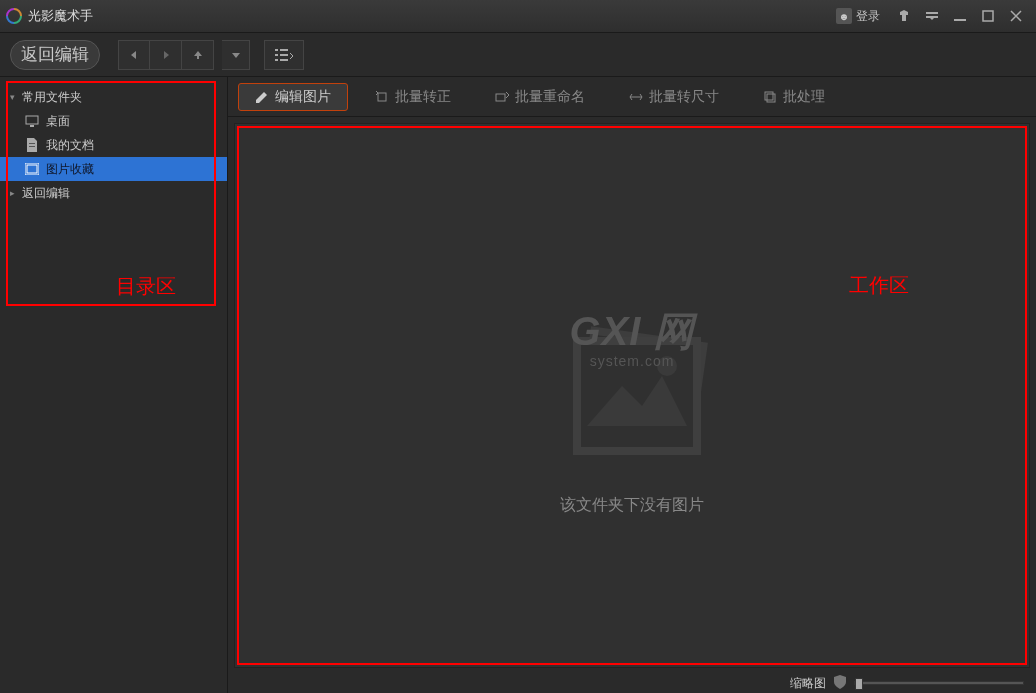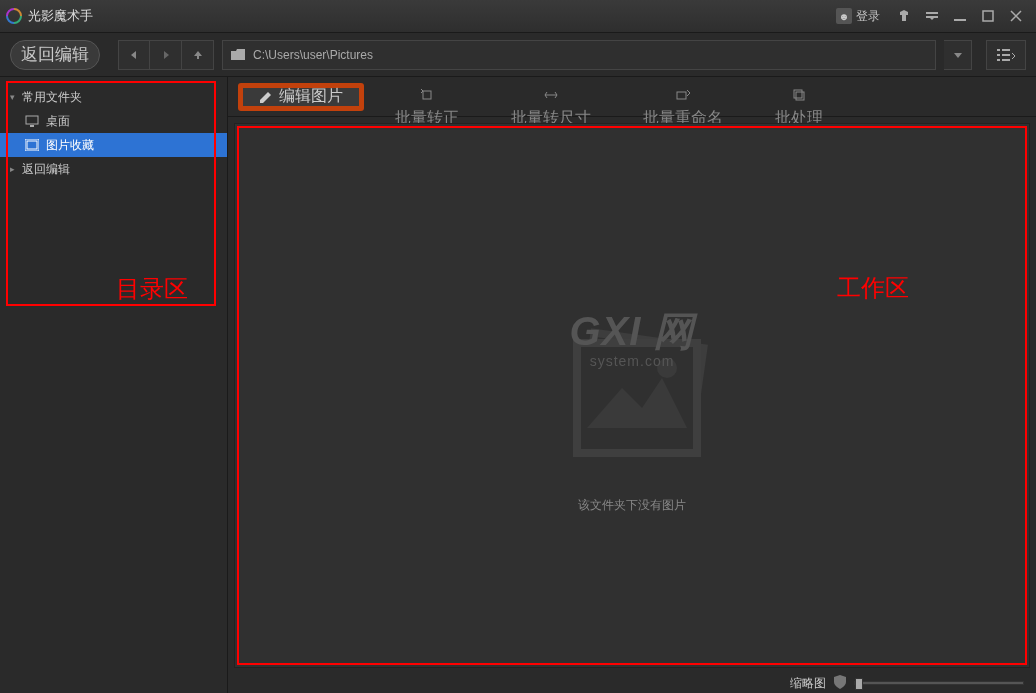--- a/index.html
+++ b/index.html
@@ -163,21 +163,21 @@
       align-items: center;
       height: 24px;
       padding-left: 10px;
       color: #ccc;
       cursor: pointer;
       font-size: 12px;
     }
     .tree-row.lvl2 { padding-left: 24px; }
     .tree-row.selected {
       background: #2d73d4;
-      color: #ffffff;
+      color: #0f172a;
     }
     .tree-caret {
       width: 10px;
       display:inline-block;
       margin-right:2px;
       font-size:9px;
       color:#888;
     }
     .tree-ico {
       width:16px;height:16px;margin-right:6px;
@@ -195,34 +195,33 @@
       display: flex;
       align-items: center;
       padding: 0 10px;
       gap: 10px;
       border-bottom: 1px solid #1a1a1a;
     }
     .act-btn {
       height: 28px;
       padding: 0 16px;
       background: #3a3a3a;
-      border: 5px solid #c2410c;
+      border: 1px solid #c2410c;
       border-radius: 3px;
       display: flex;
       align-items: center;
       gap: 6px;
       color: #ccc;
       cursor: pointer;
-      font-size: 16px;
+      font-size: 14px;
     }
     .act-btn.alt {
       background: transparent;
       border-color: transparent;
       color: #888;
-      flex-direction: column;
     }
     .act-btn .ico {
       display:flex;
     }
     .work-area {
       flex: 1;
       position: relative;
       margin: 6px 6px 0 6px;
       background: #303030;
       border:1px solid #222;
@@ -248,21 +247,21 @@
     .watermark .small {
       font-size: 14px;
       letter-spacing: 1px;
       margin-top:-6px;
     }
     .empty-pic {
       margin-top: 40px;
     }
     .empty-text {
       color: #888;
-      font-size: 12px;
+      font-size: 16px;
       margin-top: 16px;
     }
     .statusbar {
       height: 30px;
       display: flex;
       align-items: center;
       justify-content: flex-end;
       padding: 0 12px;
       color: #ccc;
       font-size: 12px;
@@ -289,21 +288,21 @@
     }
     
     .annot {
       position: absolute;
       border: 2px solid red;
       pointer-events: none;
     }
     .annot-label {
       position: absolute;
       color: red;
-      font-size: 24px;
+      font-size: 20px;
       font-family: SimSun, serif;
       pointer-events: none;
     }
   </style>
 </head>
 <body>
 
 <div class="titlebar">
   <span class="app-logo">
     <svg width="16" height="16" viewBox="0 0 16 16">
@@ -365,28 +364,20 @@
       <svg width="10" height="10" viewBox="0 0 10 10">
           <path d="M3 1 L8 5 L3 9 Z" fill="#666"></path>
         </svg>
     </div>
     <div class="nav-btn">
       <svg width="10" height="10" viewBox="0 0 10 10">
           <path d="M5 1 L9 6 L6 6 L6 9 L4 9 L4 6 L1 6 Z" fill="#888"></path>
         </svg>
     </div>
   </div>
-  <div class="path-bar">
-    <span class="folder-ico">
-      <svg width="14" height="12" viewBox="0 0 14 12">
-          <path d="M0 2 L5 2 L6 0 L14 0 L14 11 L0 11 Z" fill="#aaa"></path>
-        </svg>
-    </span>
-    <span>C:\Users\user\Pictures</span>
-  </div>
   <div class="path-drop">
     <svg width="10" height="10" viewBox="0 0 10 10">
         <path d="M1 3 L5 8 L9 3 Z" fill="#888"></path>
       </svg>
   </div>
   <div class="view-btn">
     <svg width="18" height="14" viewBox="0 0 18 14">
       <rect x="0" y="1" width="3" height="2" fill="#aaa"></rect>
         <rect x="5" y="1" width="8" height="2" fill="#aaa"></rect>
       <rect x="0" y="6" width="3" height="2" fill="#aaa"></rect>
@@ -408,20 +399,30 @@
       </div>
       <div class="tree-row lvl2">
         <span class="tree-ico">
           <svg width="14" height="12" viewBox="0 0 14 12">
               <rect x="1" y="1" width="12" height="8" fill="none" stroke="#aaa"></rect>
               <rect x="5" y="10" width="4" height="2" fill="#aaa"></rect>
             </svg>
         </span>
         <span>桌面</span>
       </div>
+      <div class="tree-row lvl2">
+        <span class="tree-ico">
+          <svg width="12" height="14" viewBox="0 0 12 14">
+              <path d="M1 0 L8 0 L11 3 L11 14 L1 14 Z" fill="#aaa"></path>
+              <rect x="3" y="5" width="6" height="1" fill="#555"></rect>
+              <rect x="3" y="8" width="6" height="1" fill="#555"></rect>
+            </svg>
+        </span>
+        <span>我的文档</span>
+      </div>
       <div class="tree-row lvl2 selected">
         <span class="tree-ico">
           <svg width="14" height="12" viewBox="0 0 14 12">
               <rect x="0" y="0" width="14" height="12" fill="none" stroke="#fff"></rect>
               <rect x="2" y="2" width="10" height="8" fill="none" stroke="#fff"></rect>
             </svg>
         </span>
         <span>图片收藏</span>
       </div>
       <div class="tree-row">
@@ -449,33 +450,33 @@
           <svg width="14" height="14" viewBox="0 0 14 14">
               <rect x="3" y="3" width="8" height="8" fill="none" stroke="#888"></rect>
               <path d="M1 5 L3 3 L1 1" stroke="#888" fill="none"></path>
             </svg>
         </span>
         <span>批量转正</span>
       </div>
       <div class="act-btn alt">
         <span class="ico">
           <svg width="14" height="14" viewBox="0 0 14 14">
-              <path d="M1 7 L13 7 M3 4 L1 7 L3 10 M11 4 L13 7 L11 10" stroke="#888" fill="none"></path>
-            </svg>
-        </span>
-        <span>批量转尺寸</span>
+              <rect x="1" y="4" width="9" height="7" fill="none" stroke="#888"></rect>
+              <path d="M11 2 L14 5 L11 8" stroke="#888" fill="none"></path>
+            </svg>
+        </span>
+        <span>批量重命名</span>
       </div>
       <div class="act-btn alt">
         <span class="ico">
           <svg width="14" height="14" viewBox="0 0 14 14">
-              <rect x="1" y="4" width="9" height="7" fill="none" stroke="#888"></rect>
-              <path d="M11 2 L14 5 L11 8" stroke="#888" fill="none"></path>
-            </svg>
-        </span>
-        <span>批量重命名</span>
+              <path d="M1 7 L13 7 M3 4 L1 7 L3 10 M11 4 L13 7 L11 10" stroke="#888" fill="none"></path>
+            </svg>
+        </span>
+        <span>批量转尺寸</span>
       </div>
       <div class="act-btn alt">
         <span class="ico">
           <svg width="14" height="14" viewBox="0 0 14 14">
               <rect x="2" y="2" width="8" height="8" fill="none" stroke="#888"></rect>
               <rect x="4" y="4" width="8" height="8" fill="none" stroke="#888"></rect>
             </svg>
         </span>
         <span>批处理</span>
       </div>

